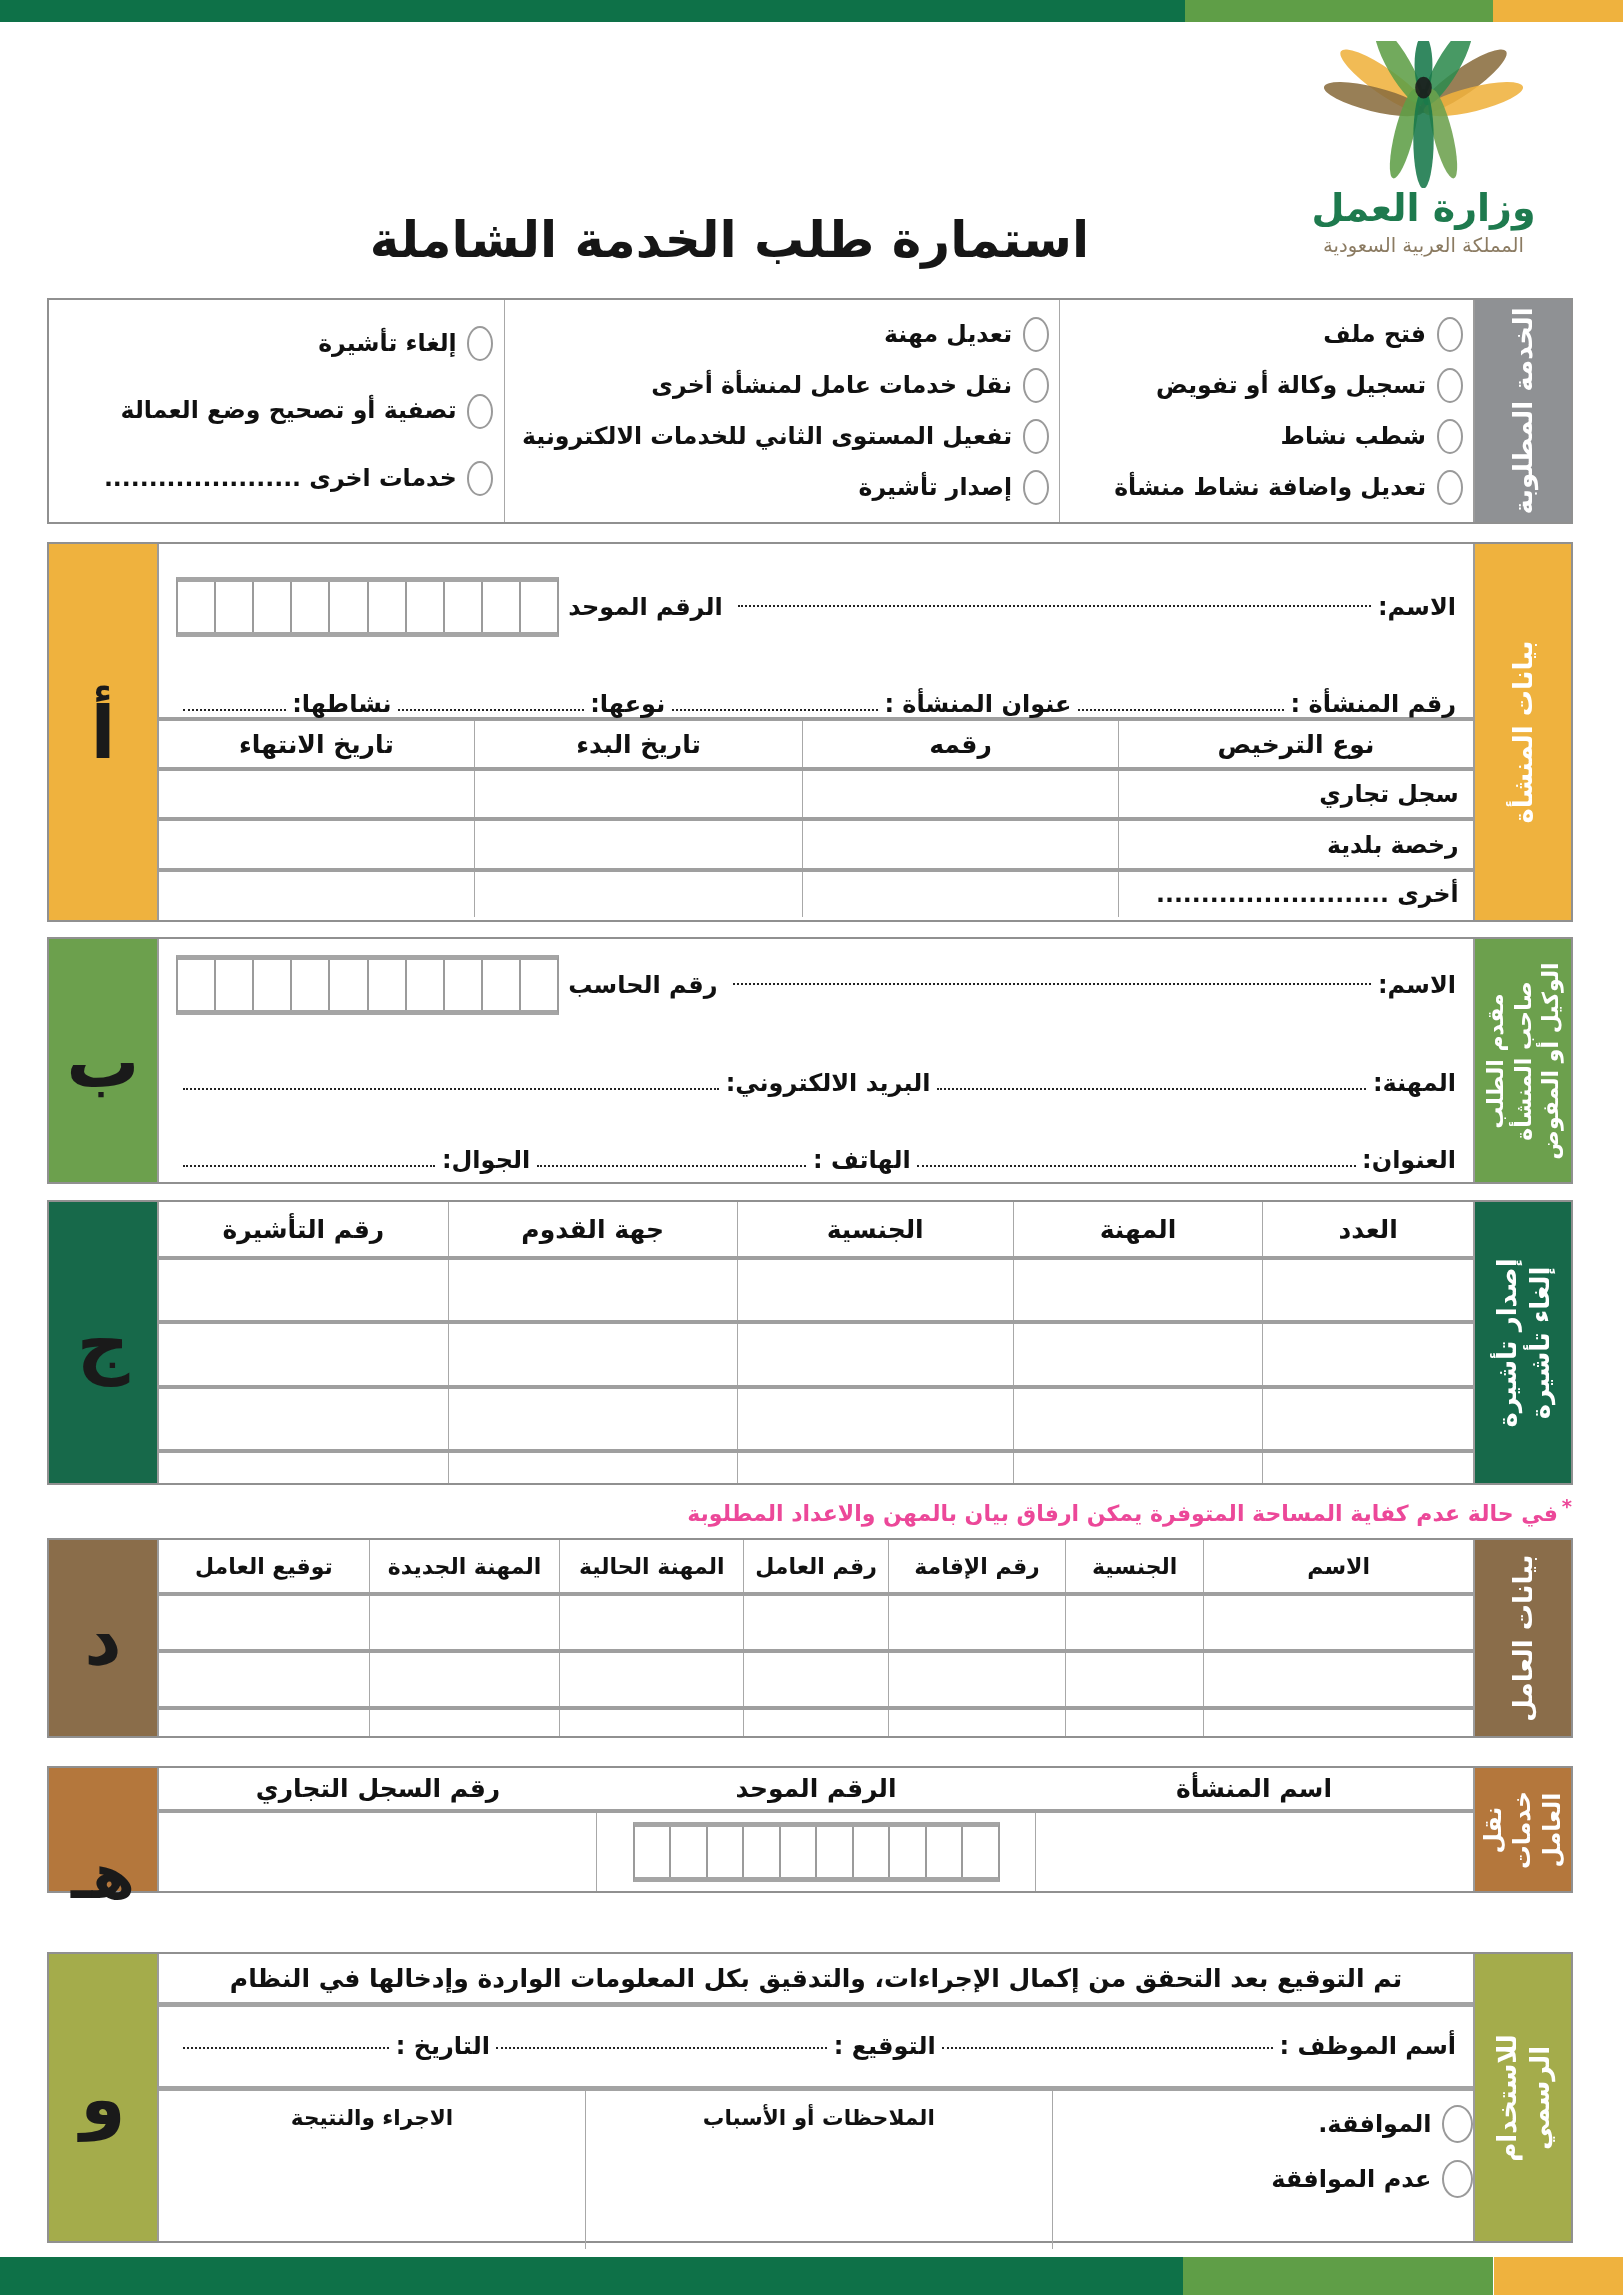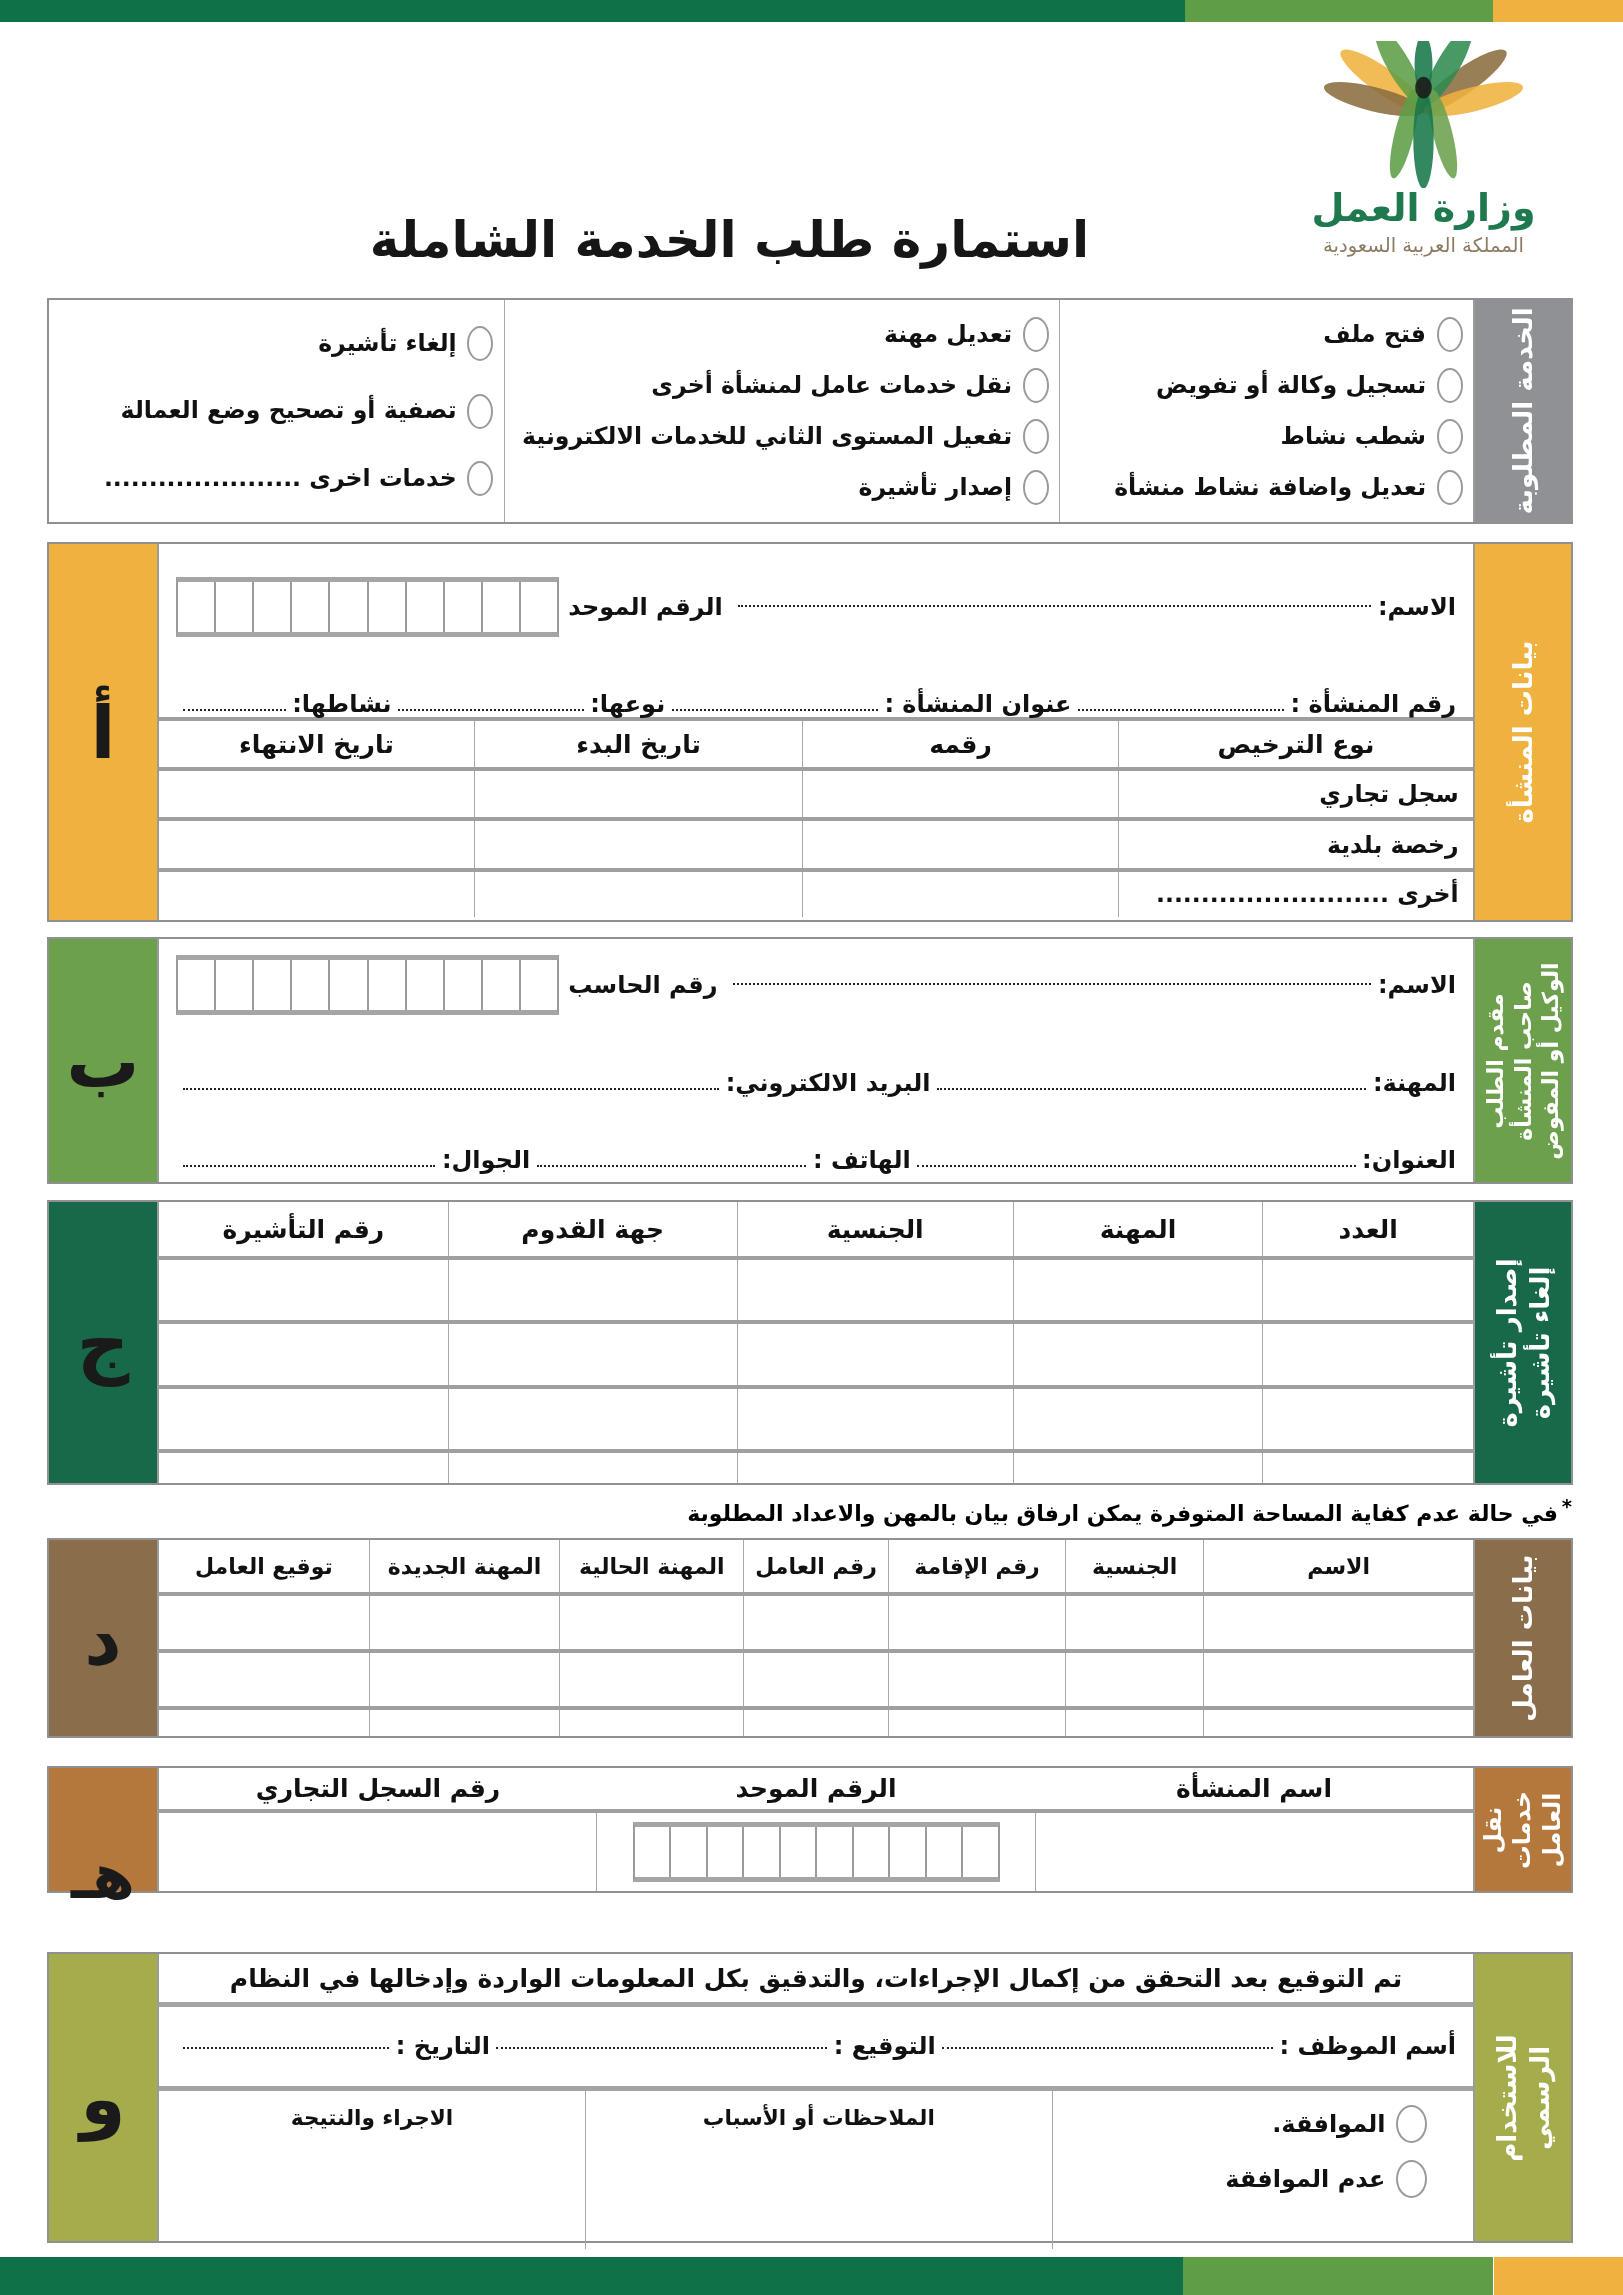--- a/index.html
+++ b/index.html
@@ -80,26 +80,26 @@
   .e-cell:not(:first-child){border-right:1.3px solid #a8a8a8;}
 
   
   .f-statement{height:48px;display:flex;align-items:center;justify-content:center;
     font-size:25px;font-weight:bold;border-bottom:5.2px solid #a3a3a3;padding:0 6.5px;}
   .f-fields{height:79px;}
   .f-grid{display:flex;flex-direction:row;height:158px;border-top:5.2px solid #a3a3a3;}
   .f-col{box-sizing:border-box;padding-top:14.4px;}
   .f-col:not(:first-child){border-right:1.3px solid #a8a8a8;}
   .f-col .collbl{font-size:21.6px;font-weight:bold;text-align:center;}
-  .f-opt{display:flex;align-items:center;padding-right:46px;margin-bottom:17px;}
+  .f-opt{display:flex;align-items:center;margin-bottom:17px;}
   .f-opt .radio{width:31px;height:38px;flex:0 0 31px;}
   .f-opt .olbl{font-size:24px;font-weight:bold;}
 
   
-  .footnote{position:absolute;top:1495px;right:51px;direction:rtl;font-size:22px;font-weight:bold;color:#000000;}
+  .footnote{position:absolute;top:1495px;right:51px;direction:rtl;font-size:22px;font-weight:bold;color:#ec4899;}
   .footnote sup{font-size:19.6px;vertical-align:super;margin-left:3.9px;}
 </style>
 </head>
 <body>
 
 <div class="page">
 
   <div class="topbar">
     <div class="bar-seg seg-dark" style="left:0;width:1185px;"></div>
     <div class="bar-seg seg-mid" style="left:1185px;width:308px;"></div>

